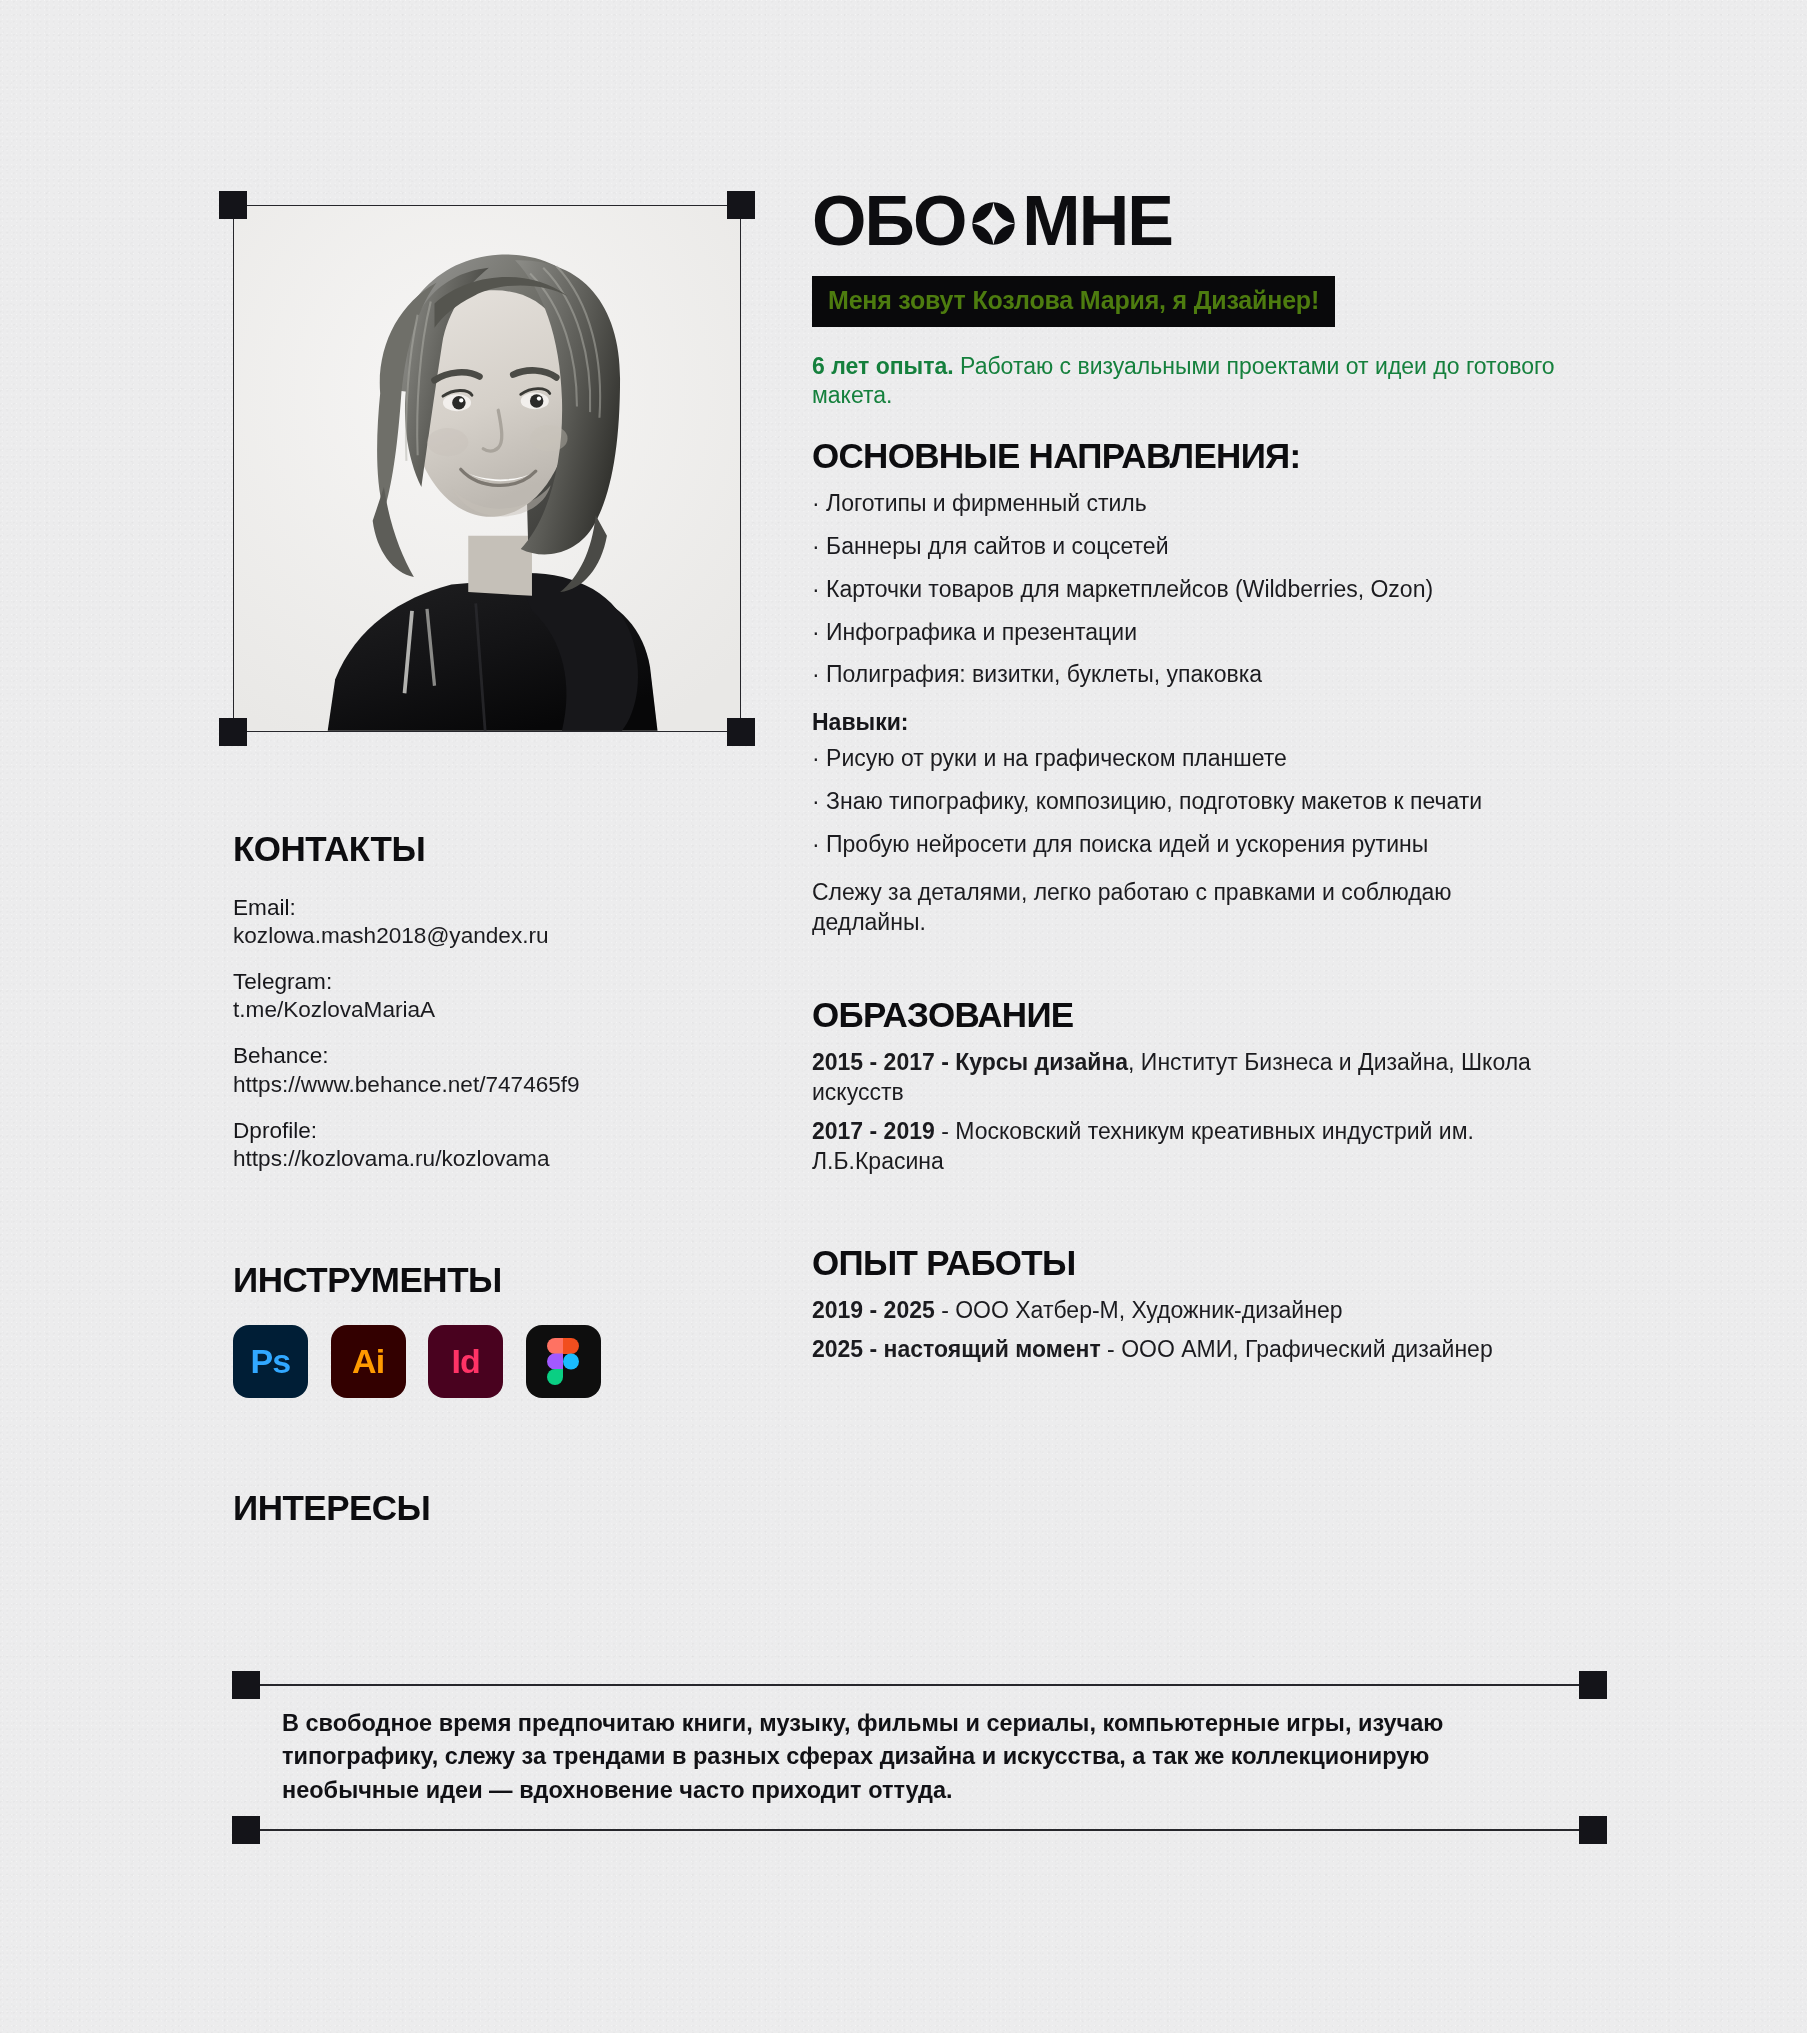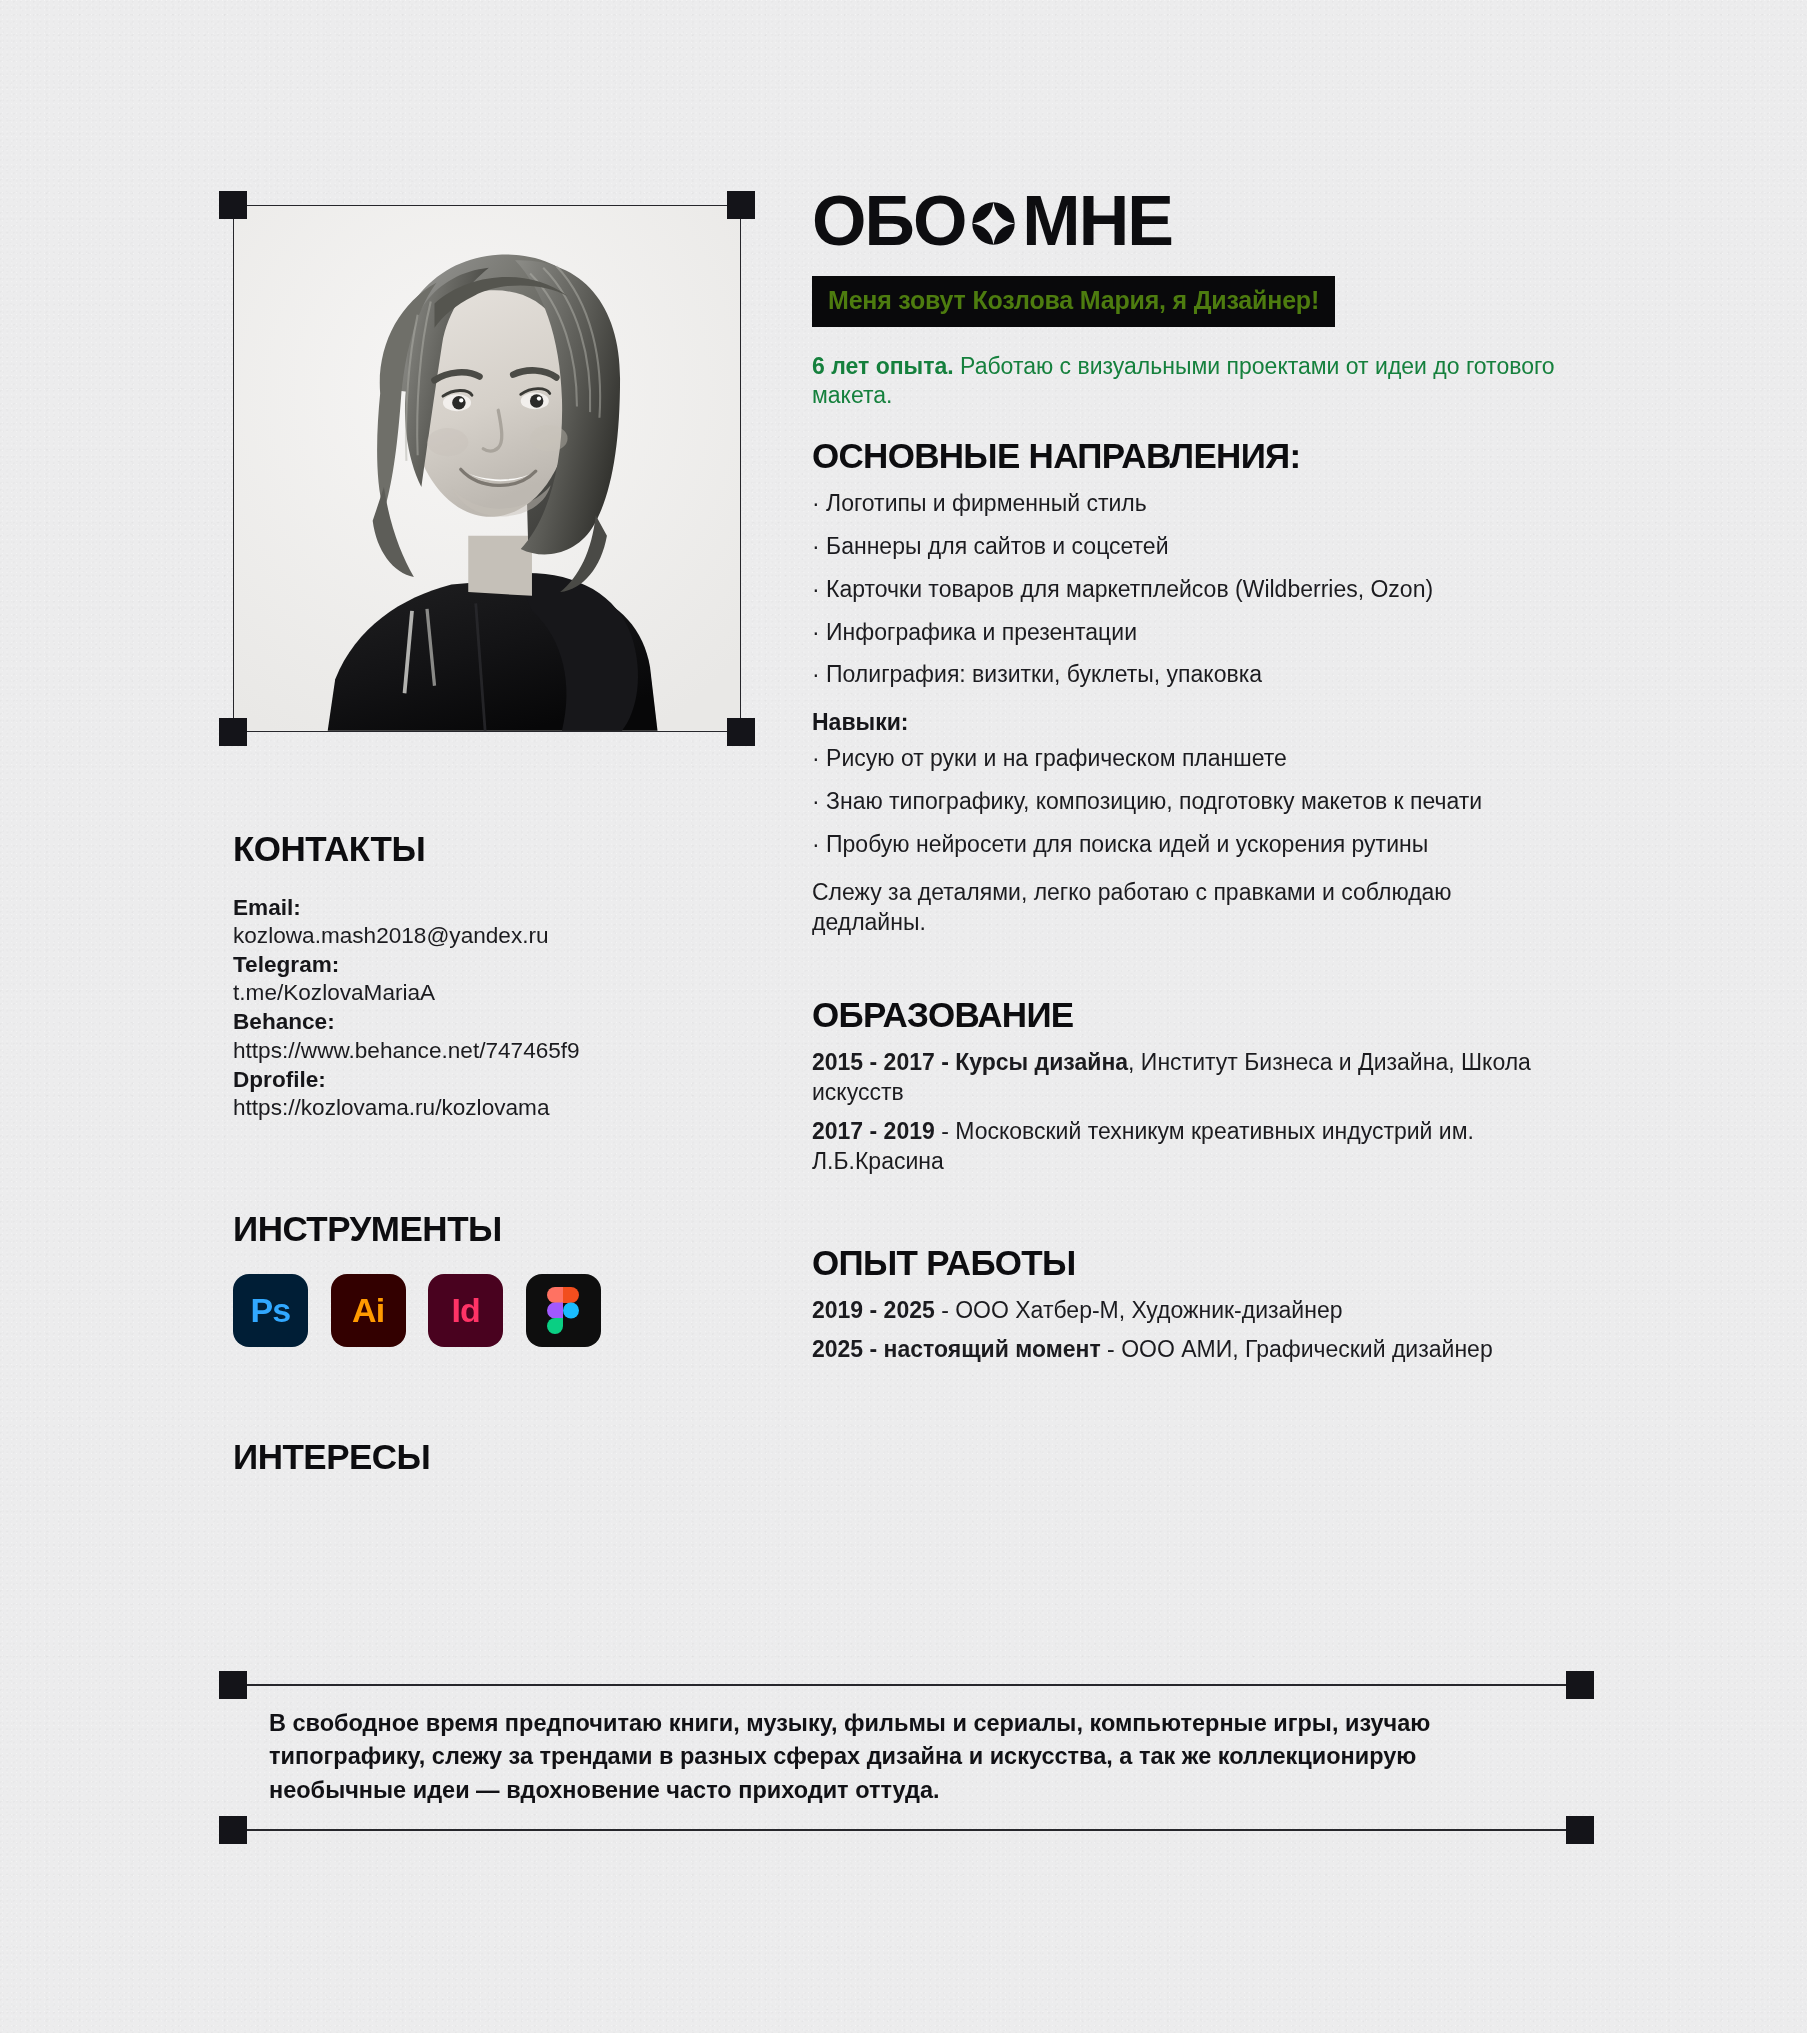--- a/index.html
+++ b/index.html
@@ -101,41 +101,41 @@
   .entry b{ font-weight:bold; }
 
   .gap-lg{ height:32px; }
 
   
   .left{ position:absolute; left:233px; top:829px; width:527px; }
   .left-head{
     font-size:35px; font-weight:bold; letter-spacing:-0.5px;
     color:#0d0d10; margin-bottom:24.5px;
   }
-  .ct-label{ font-size:22.6px; font-weight:bold; line-height:1.25; margin-top:1px; }
+  .ct-label{ font-size:22.6px; font-weight:normal; line-height:1.25; margin-top:18px; }
   .ct-value{ font-size:22.6px; font-weight:normal; line-height:1.25; color:#1b1b1f; }
 
   .tools-head{ margin-top:87px; }
   .tool-row{ display:flex; gap:22.6px; margin-top:9.4px; }
   .tool{
     width:75px; height:73px; border-radius:16px;
     display:flex; align-items:center; justify-content:center;
     font-size:34px; font-weight:bold; letter-spacing:-0.9px;
     font-family:"Liberation Sans", sans-serif;
   }
   .t-ps{ background:#001e36; color:#31a8ff; }
   .t-ai{ background:#330000; color:#ff9a00; }
   .t-id{ background:#49021f; color:#ff3366; }
   .t-fg{ background:#0e0e0e; position:relative; }
 
   .interests-head{ margin-top:90px; }
 
   
   .bottom-box{
-    position:absolute; left:233px; top:1684px; width:1347px; height:147px;
+    position:absolute; left:246px; top:1684px; width:1347px; height:147px;
     border-top:2.8px solid #26262b; border-bottom:2.8px solid #26262b;
   }
   .bottom-box .corner{ width:28px; height:28px; }
   .bottom-box .corner.tl{ left:-14px; top:-15px; }
   .bottom-box .corner.tr{ right:-14px; top:-15px; }
   .bottom-box .corner.bl{ left:-14px; bottom:-15px; }
   .bottom-box .corner.br{ right:-14px; bottom:-15px; }
   .bottom-text{
     position:absolute; left:36px; right:32px; top:21px;
     font-size:23.5px; line-height:1.42; font-weight:bold; color:#111115;

